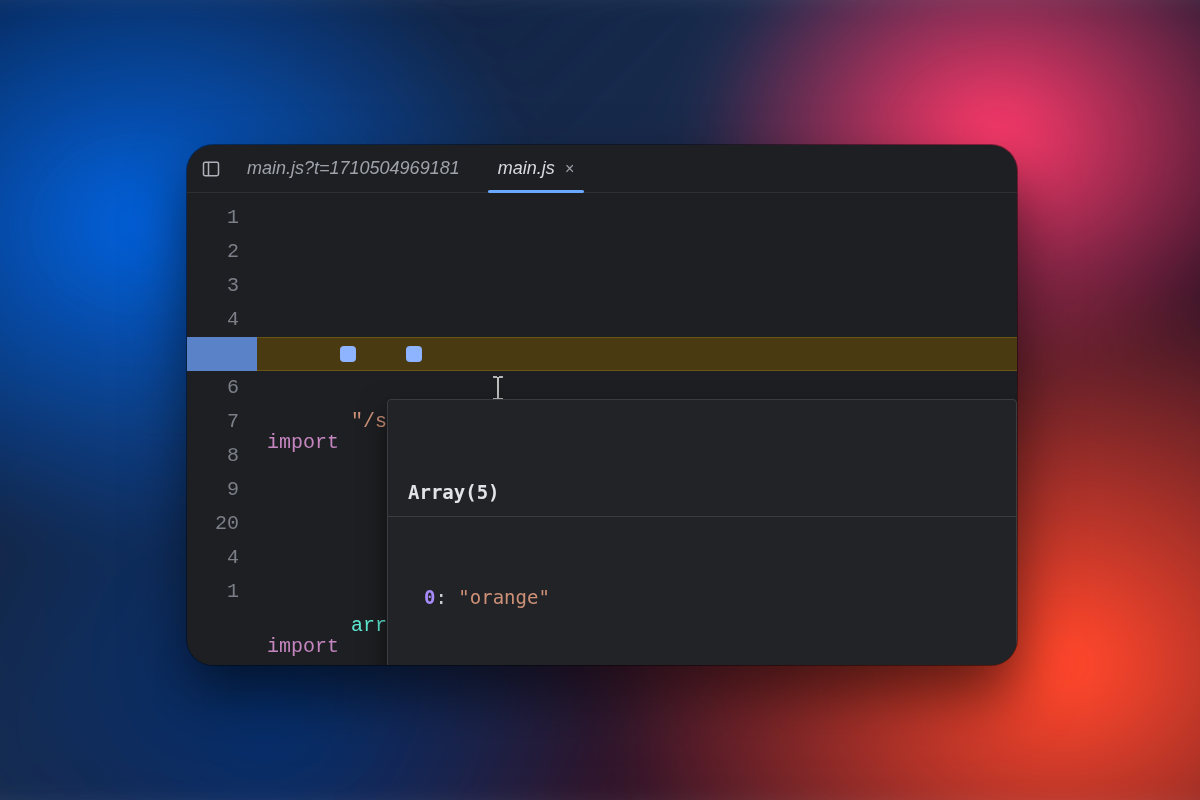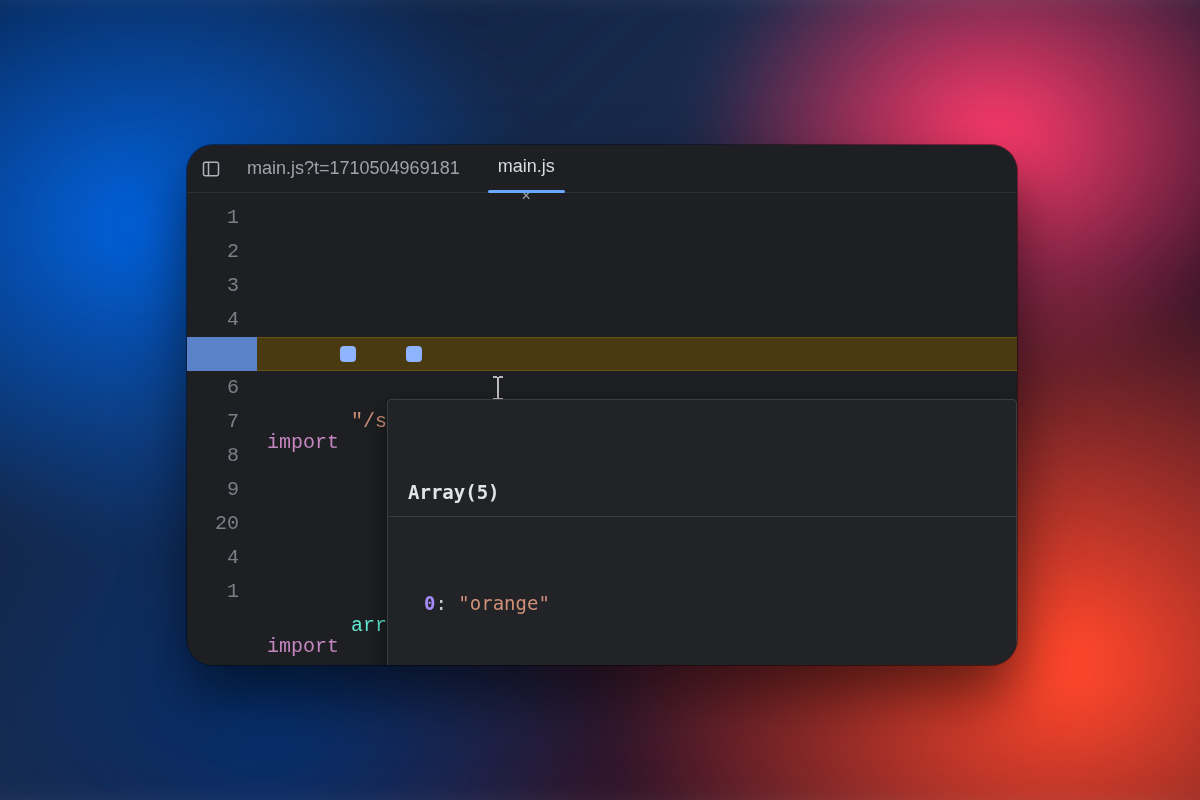--- a/index.html
+++ b/index.html
@@ -43,31 +43,31 @@
   .sidebar-toggle {
     width: 28px; height: 28px;
     display: flex; align-items: center; justify-content: center;
     color: #aeb3bb;
     border-radius: 4px;
   }
   .sidebar-toggle svg { width: 20px; height: 20px; }
   .tab {
     height: 48px;
     display: flex; align-items: center;
-    padding: 11px 16px;
+    padding: 0 16px;
     font-size: 18px;
     font-family: -apple-system, "Segoe UI", Helvetica, Arial, sans-serif;
     color: #9ea3ab;
     gap: 10px;
     position: relative;
     white-space: nowrap;
+    font-style: italic;
   }
   .tab.active {
     color: #d7dae0;
-    flex-direction: column;
   }
   .tab.active::after {
     content: "";
     position: absolute; left: 6px; right: 6px; bottom: 0;
     height: 3px; background: #6aa8ff; border-radius: 2px;
   }
   .tab .close { color: #9ea3ab; font-size: 16px; }
   .editor {
     display: flex;
     height: calc(100% - 48px);
@@ -138,21 +138,21 @@
     line-height: 32px;
     color: #c9ccd1;
     padding: 10px 0 10px 0;
     z-index: 5;
   }
   .inspector .hdr {
     padding: 2px 20px 8px 20px;
     font-weight: 700;
     color: #e1e3e7;
     border-bottom: 1px solid #3a3c40;
-    margin-bottom: 6px;
+    margin-bottom: 0;
   }
   .inspector .entry {
     padding: 0 20px 0 36px;
   }
   .inspector .idx  { color: #a78bfa; font-weight: 600; }
   .inspector .val  { color: #ce9178; }
   .debug-dot {
     position: absolute;
     left: 83px;
     top: calc(8px + 34px*4 + 9px);

